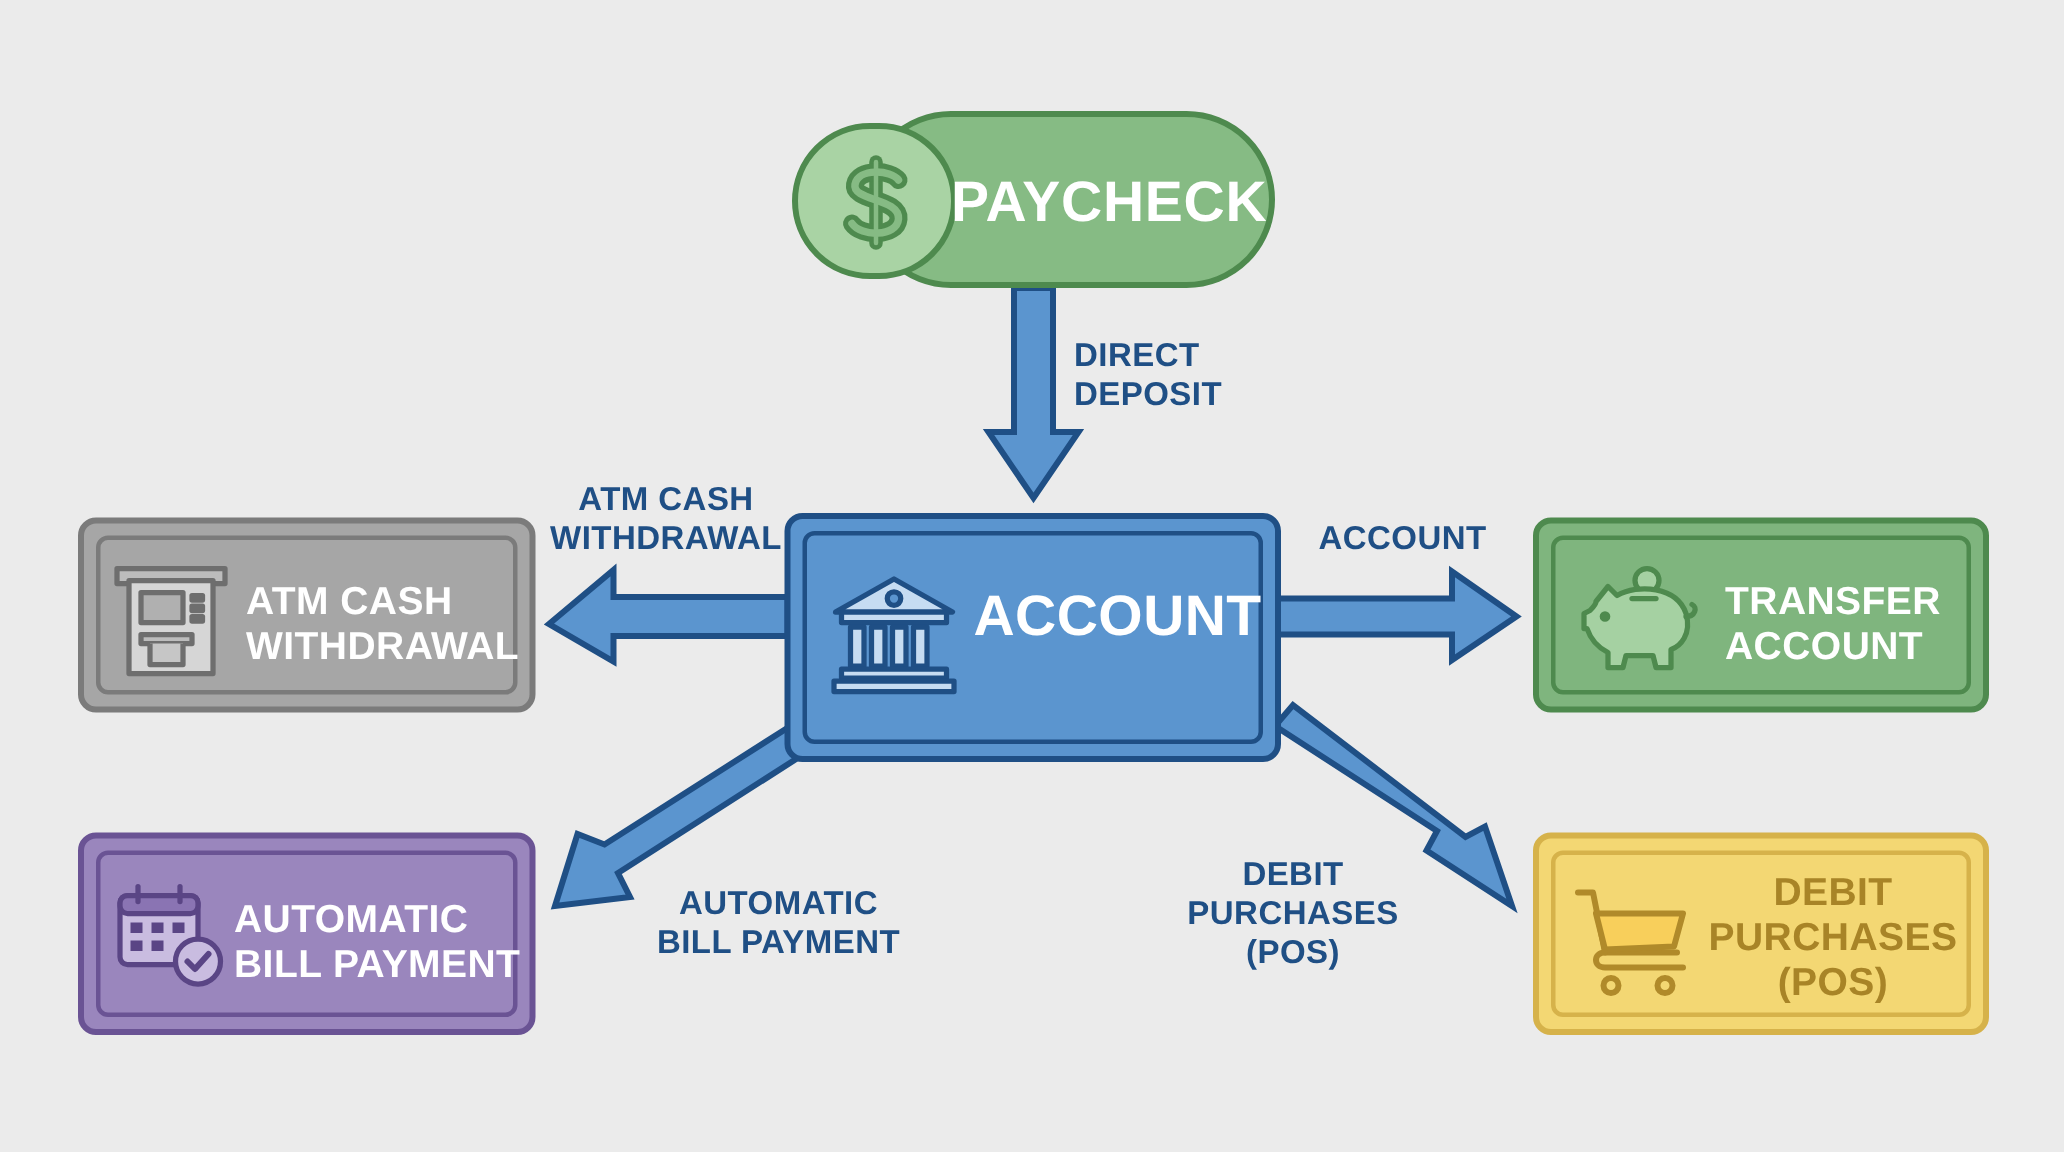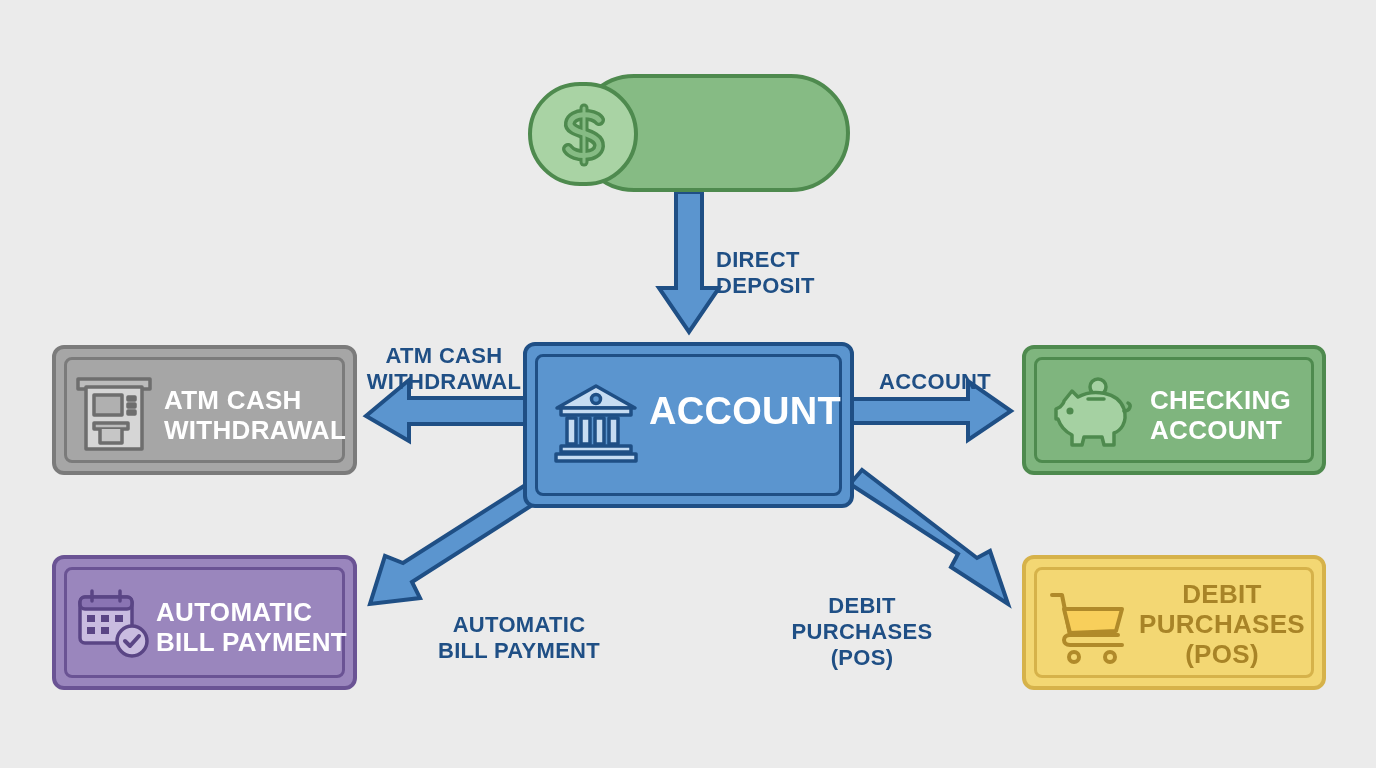--- a/index.html
+++ b/index.html
@@ -8,21 +8,20 @@
     background: #ebebeb;
     font-family: "Liberation Sans", "DejaVu Sans", sans-serif;
     position: relative;
   }
   .canvas { position: absolute; left: 0; top: 0; width: 1376px; height: 768px; }
   svg.arrows { position: absolute; left: 0; top: 0; }
   .label {
     position: absolute; color: #1f4f85; font-weight: bold;
     font-size: 22px; line-height: 26px; text-align: center;
     letter-spacing: 0.3px;
-    margin-top: 23px;
   }
   .box {
     position: absolute; border-radius: 12px; box-sizing: border-box;
     display: flex; align-items: center;
   }
   .box .inner {
     position: absolute; left: 8px; top: 8px; right: 8px; bottom: 8px;
     border-radius: 8px; box-sizing: border-box;
   }
   .box .icon { position: absolute; }
@@ -66,20 +65,21 @@
   </svg>
 
   <div class="pill"></div>
   <div class="pill-circle"></div>
   <svg style="position:absolute;left:556px;top:102px" width="56" height="66" viewBox="0 0 56 66">
     <path d="M28 6 V60" stroke="#4e8a4e" stroke-width="9" stroke-linecap="round" fill="none"></path>
     <path d="M43 18 C38 11 16 10 14 21 C12 32 44 30 43 44 C42 56 18 56 12 47" stroke="#4e8a4e" stroke-width="12" stroke-linecap="round" fill="none"></path>
     <path d="M28 6 V60" stroke="#86bb84" stroke-width="3" stroke-linecap="round" fill="none"></path>
     <path d="M43 18 C38 11 16 10 14 21 C12 32 44 30 43 44 C42 56 18 56 12 47" stroke="#86bb84" stroke-width="5" stroke-linecap="round" fill="none"></path>
   </svg>
+  <div class="pill-text">PAYCHECK</div>
 
   <div class="label" style="left:716px;top:224px;text-align:left;">
     <div>DIRECT</div>
     <div>DEPOSIT</div>
   </div>
   <div class="label" style="left:360px;top:320px;width:168px;">
     <div>ATM CASH</div>
     <div>WITHDRAWAL</div>
   </div>
   <div class="label" style="left:870px;top:346px;width:130px;">
@@ -140,21 +140,21 @@
     <svg class="icon" style="left:26px;top:26px" width="90" height="76" viewBox="0 0 90 76">
       <g stroke="#4e8a4e" stroke-width="3.5" fill="#a5d1a2" stroke-linejoin="round" stroke-linecap="round">
         <circle cx="46" cy="12" r="8"></circle>
         <path d="M12 26 L20 16 L26 22 C40 14 66 16 72 34 C76 48 68 56 62 58 L62 70 L52 70 L50 62 L32 62 L30 70 L20 70 L20 60 C12 56 8 50 6 44 L4 44 L4 34 L8 32 C10 30 12 28 12 26 Z"></path>
         <path d="M72 36 C78 36 80 30 76 28" fill="none"></path>
         <path d="M36 24 L52 24" fill="none"></path>
         <circle cx="18" cy="36" r="1.8" fill="#4e8a4e"></circle>
       </g>
     </svg>
     <div class="text" style="left:124px;top:36px;">
-      <span>CHECKING</span>
+      <span>TRANSFER</span>
       <span>ACCOUNT</span>
     </div>
   </div>
 
   <div class="box" style="left:52px;top:555px;width:305px;height:135px;background:#9a86bd;border:4px solid #6a5394;">
     <div class="inner" style="border:3px solid #6a5394;"></div>
     <svg class="icon" style="left:20px;top:30px" width="78" height="72" viewBox="0 0 78 72">
       <g stroke="#5a4585" stroke-width="3.5" stroke-linejoin="round" stroke-linecap="round">
         <rect x="4" y="8" width="52" height="46" rx="5" fill="#c9bce0"></rect>
         <rect x="4" y="8" width="52" height="12" rx="5" fill="#8a74b3"></rect>

